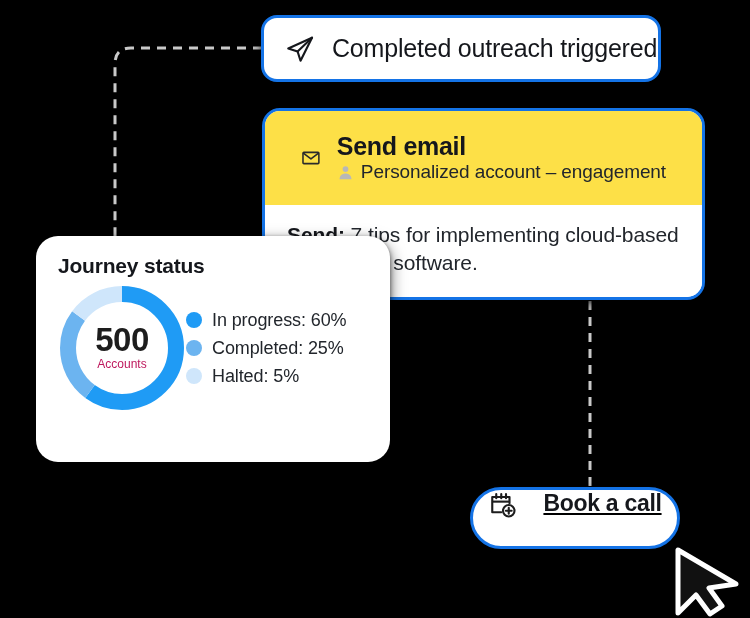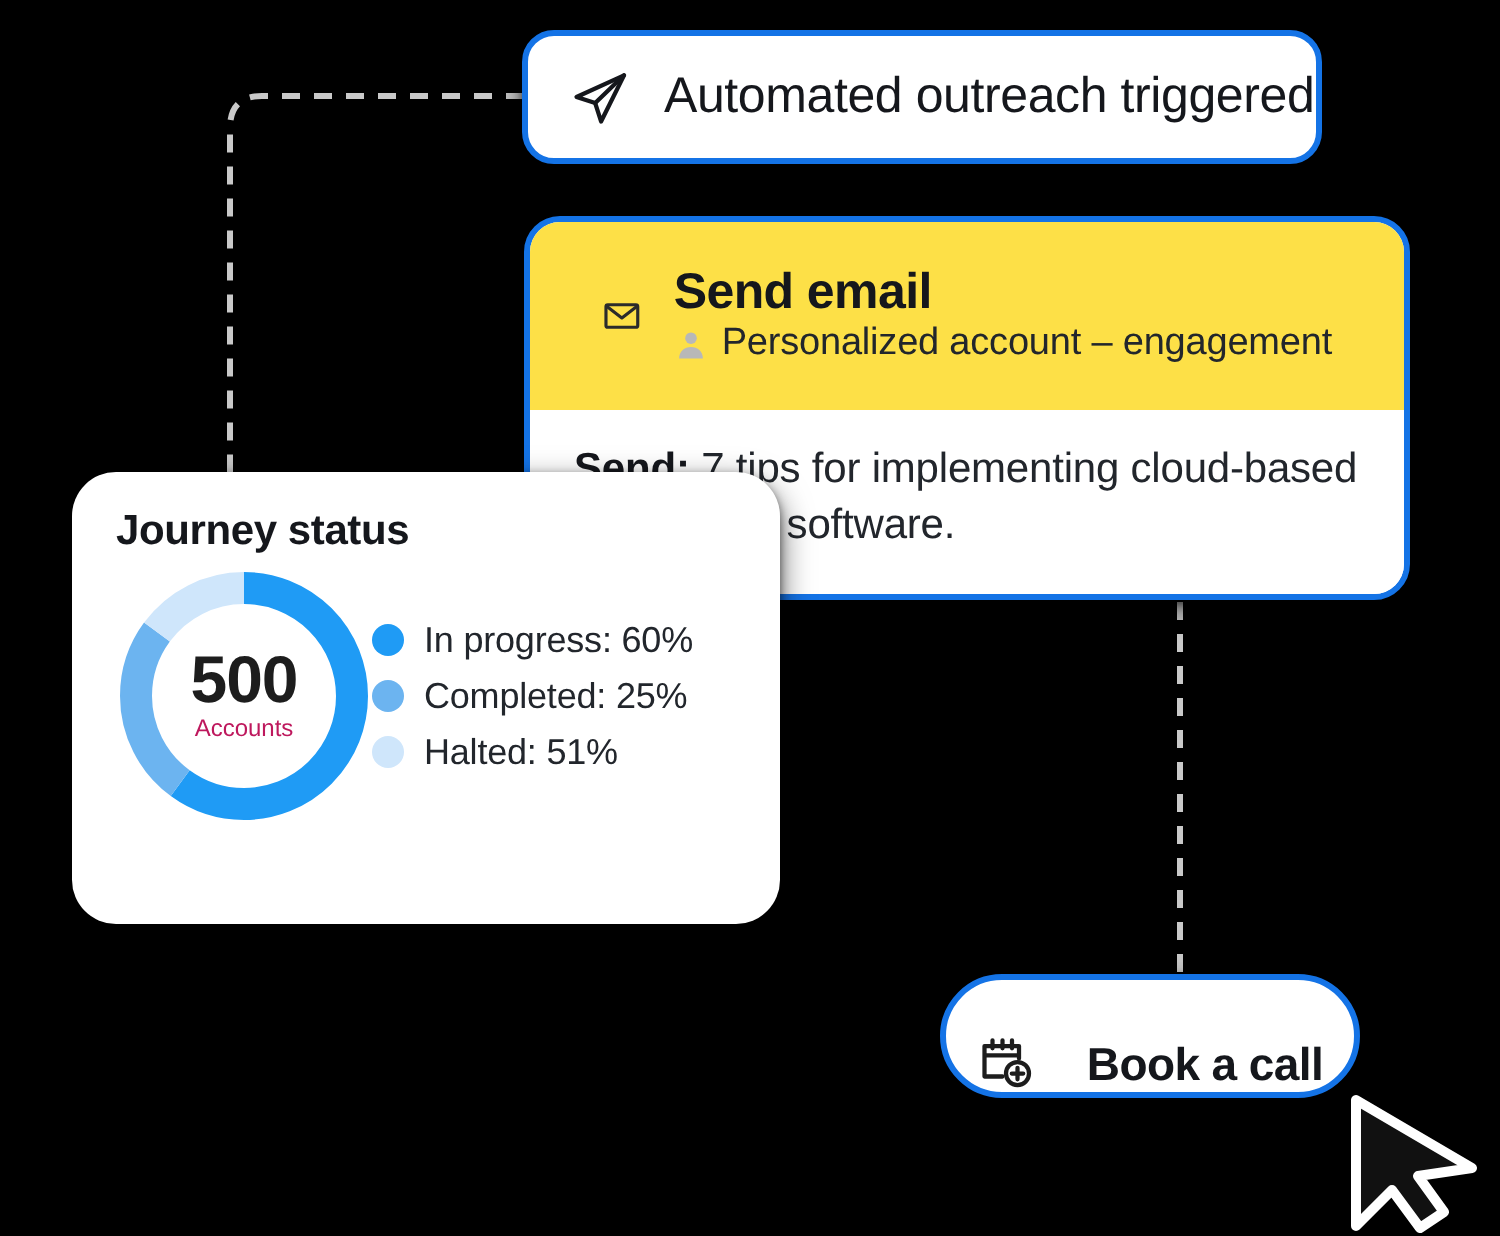--- a/index.html
+++ b/index.html
@@ -173,23 +173,24 @@
   }
 
   
   #book-call-card {
     left: 470px;
     top: 487px;
     width: 210px;
     height: 62px;
     border-radius: 31px;
     display: flex;
-    align-items: flex-end;
+    align-items: flex-start;
     justify-content: center;
     gap: 25px;
+    text-decoration: underline;
   }
   #book-call-card .label {
     font-size: 23px;
     font-weight: 700;
     color: #15171c;
     letter-spacing: -0.3px;
     white-space: nowrap;
   }
 
   
@@ -211,21 +212,21 @@
   <svg class="connectors" viewBox="0 0 750 618" width="750" height="618">
     <path d="M 262 48 L 131 48 Q 115 48 115 64 L 115 253" fill="none" stroke="#c9c9c9" stroke-width="3" stroke-dasharray="9 7" stroke-linecap="butt"></path>
     <path d="M 590 301 L 590 487" fill="none" stroke="#c9c9c9" stroke-width="3" stroke-dasharray="9 7" stroke-linecap="butt"></path>
   </svg>
 
   <div class="card bordered" id="automated-card">
     <svg class="send-icon" width="32" height="32" viewBox="0 0 24 24">
       <path d="M21 3.5 L3.2 11.6 L10.2 13.9 L12.4 20.8 Z" fill="none" stroke="#15171c" stroke-width="1.6" stroke-linejoin="round" stroke-linecap="round"></path>
       <path d="M21 3.5 L10.2 13.9" fill="none" stroke="#15171c" stroke-width="1.6" stroke-linecap="round"></path>
     </svg>
-    <span class="label">Automated outreach triggered</span>
+    <span class="label">Completed outreach triggered</span>
   </div>
 
   <div class="card bordered" id="email-card">
     <div class="head">
       <svg width="44" height="44" viewBox="0 0 24 24">
         <rect x="2.4" y="5.2" width="19.2" height="13.6" rx="1.1" fill="none" stroke="#2b2b2b" stroke-width="1.9"></rect>
         <path d="M3.2 6.4 L12 13.2 L20.8 6.4" fill="none" stroke="#2b2b2b" stroke-width="1.9" stroke-linecap="round" stroke-linejoin="round"></path>
       </svg>
       <div class="head-text">
         <span class="title">Send email</span>
@@ -266,21 +267,21 @@
         <div class="legend-item">
           <span class="legend-dot" id="dot-0" style="background: rgb(31, 155, 245);"></span>
           <span class="legend-label">In progress: 60%</span>
         </div>
         <div class="legend-item">
           <span class="legend-dot" id="dot-1" style="background: rgb(108, 180, 240);"></span>
           <span class="legend-label">Completed: 25%</span>
         </div>
         <div class="legend-item">
           <span class="legend-dot" id="dot-2" style="background: rgb(207, 230, 251);"></span>
-          <span class="legend-label">Halted: 51%</span>
+          <span class="legend-label">Halted: 5%</span>
         </div>
       </div>
     </div>
   </div>
 
   <div class="card bordered" id="book-call-card">
     <svg width="30" height="30" viewBox="0 0 24 24">
       <path d="M3.4 5.6 h13.8 v5.0 M3.4 5.6 v12.2 h7.2" fill="none" stroke="#1d1d1d" stroke-width="1.7" stroke-linecap="round" stroke-linejoin="round"></path>
       <path d="M3.4 9.3 h13.8" fill="none" stroke="#1d1d1d" stroke-width="1.7"></path>
       <path d="M6.6 3.3 v3.2 M10.6 3.3 v3.2 M14.4 3.3 v3.2" fill="none" stroke="#1d1d1d" stroke-width="1.7" stroke-linecap="round"></path>

